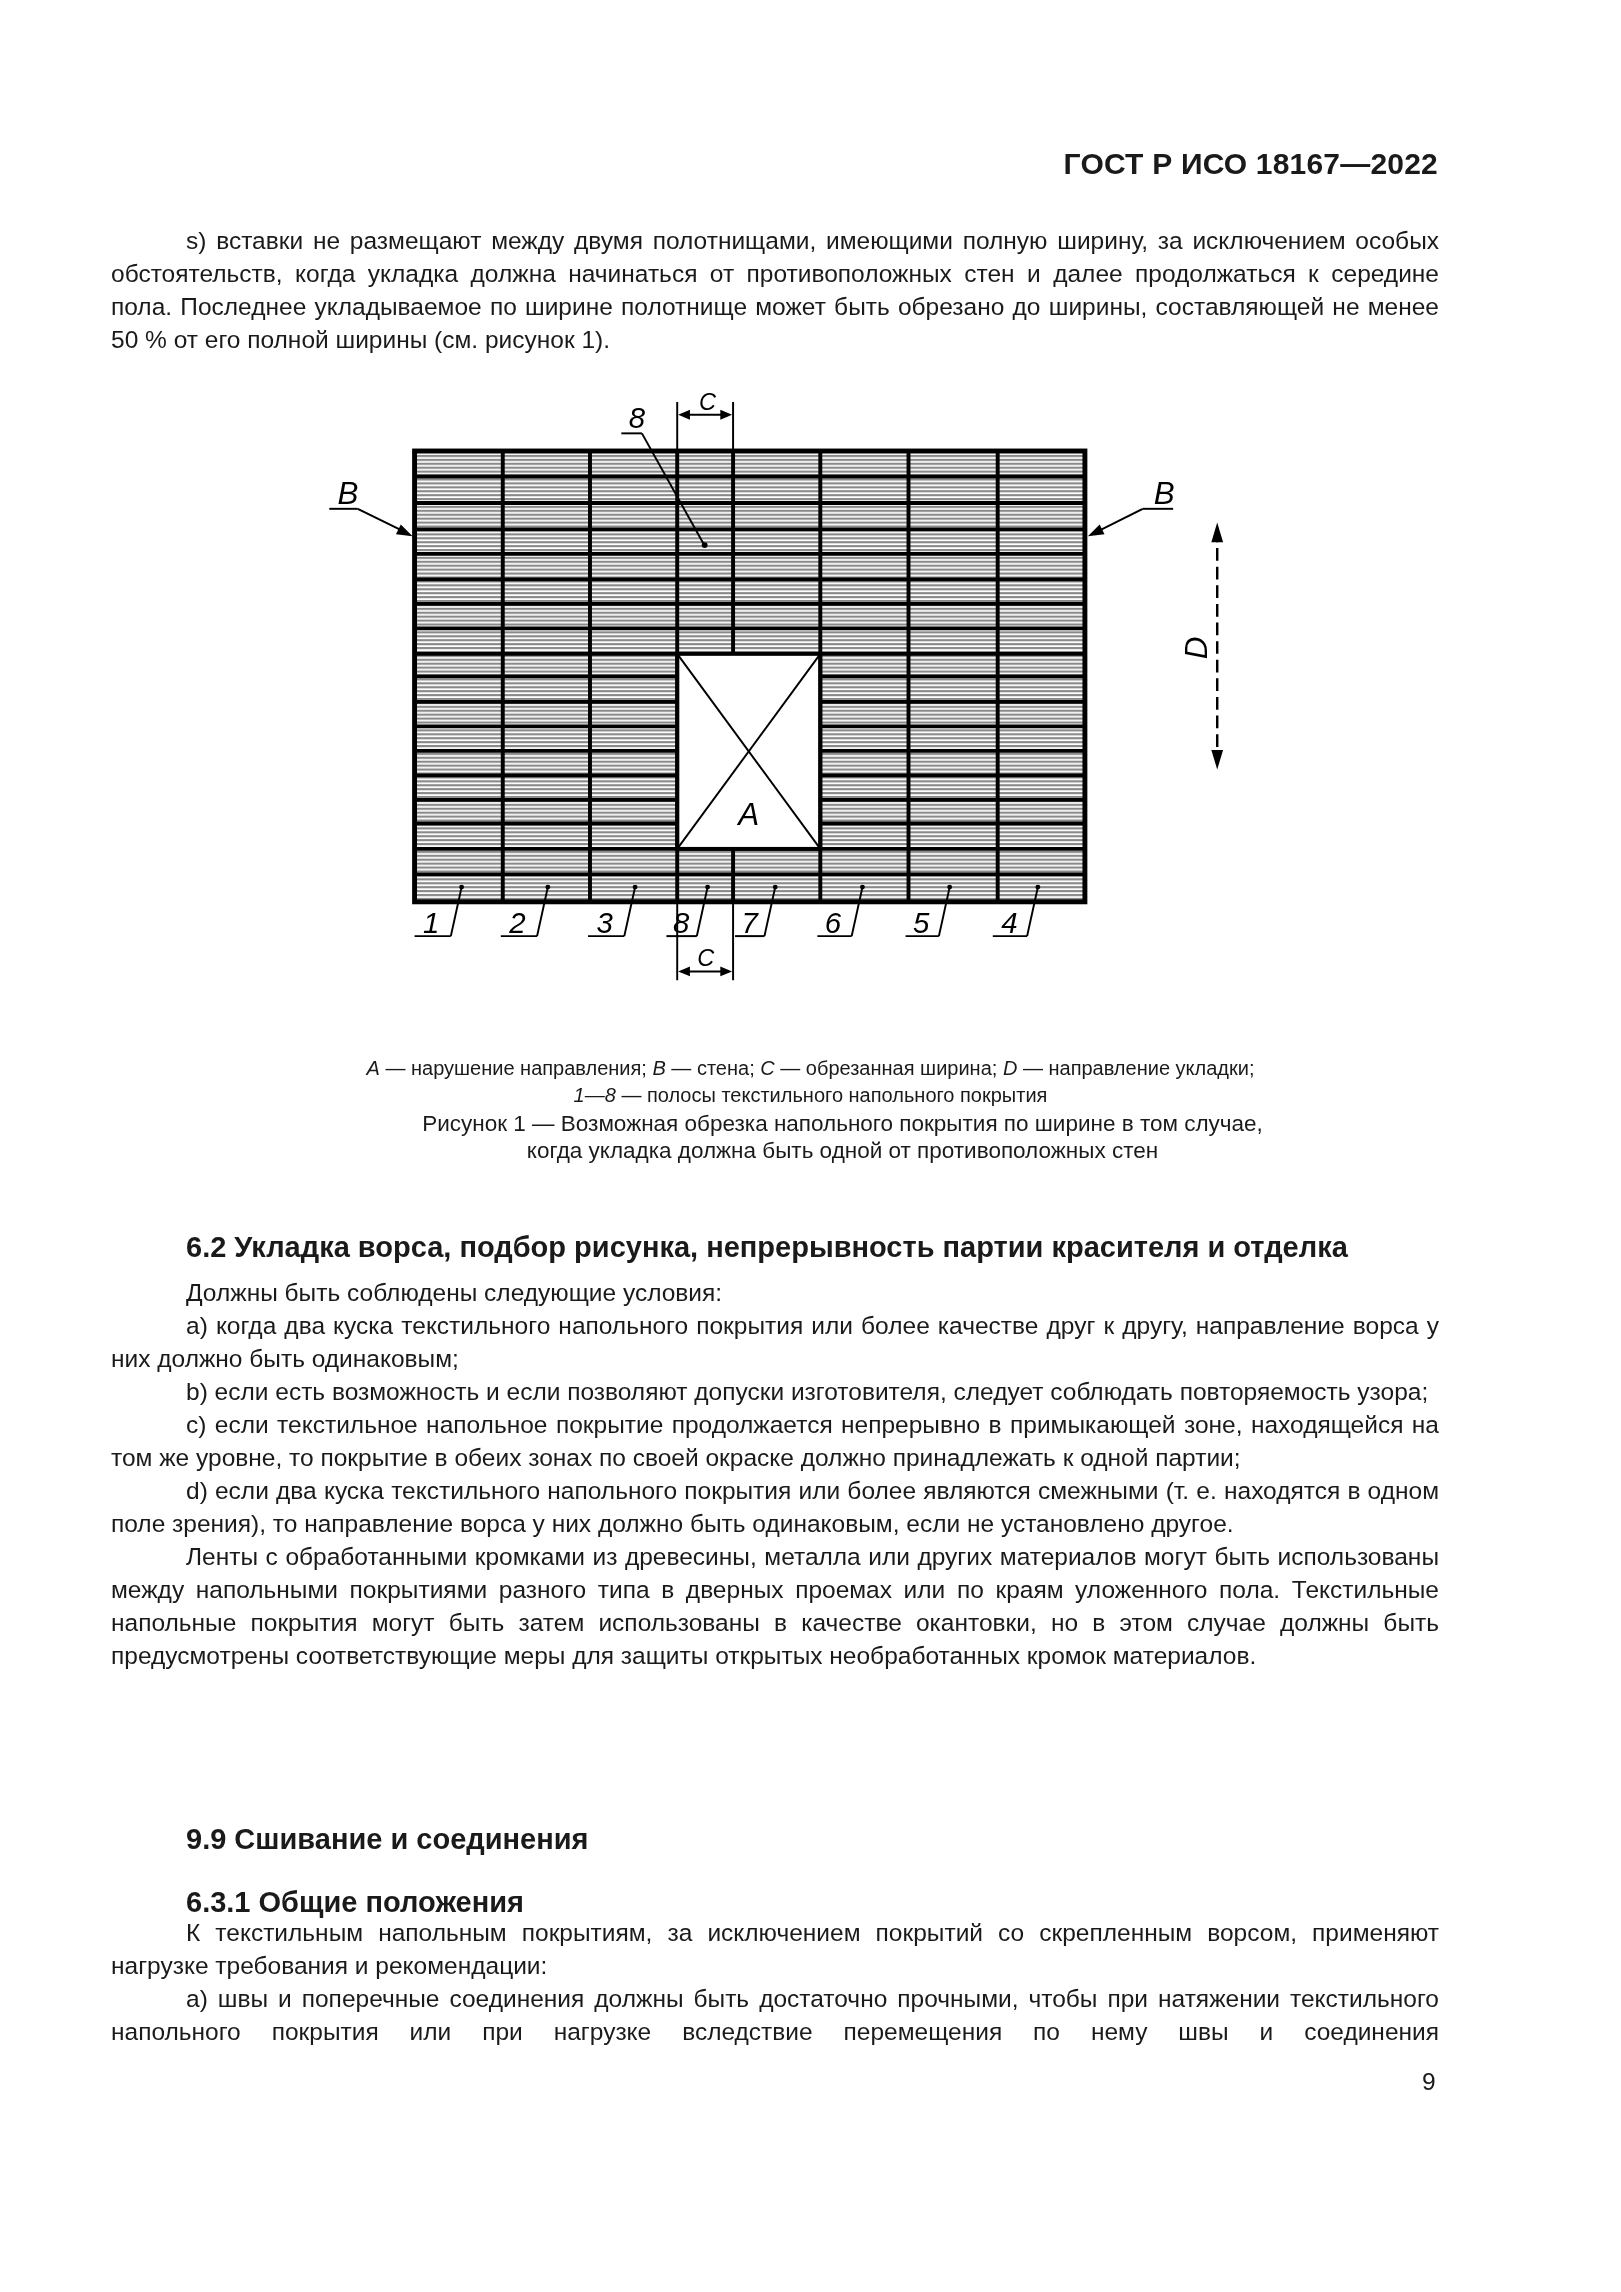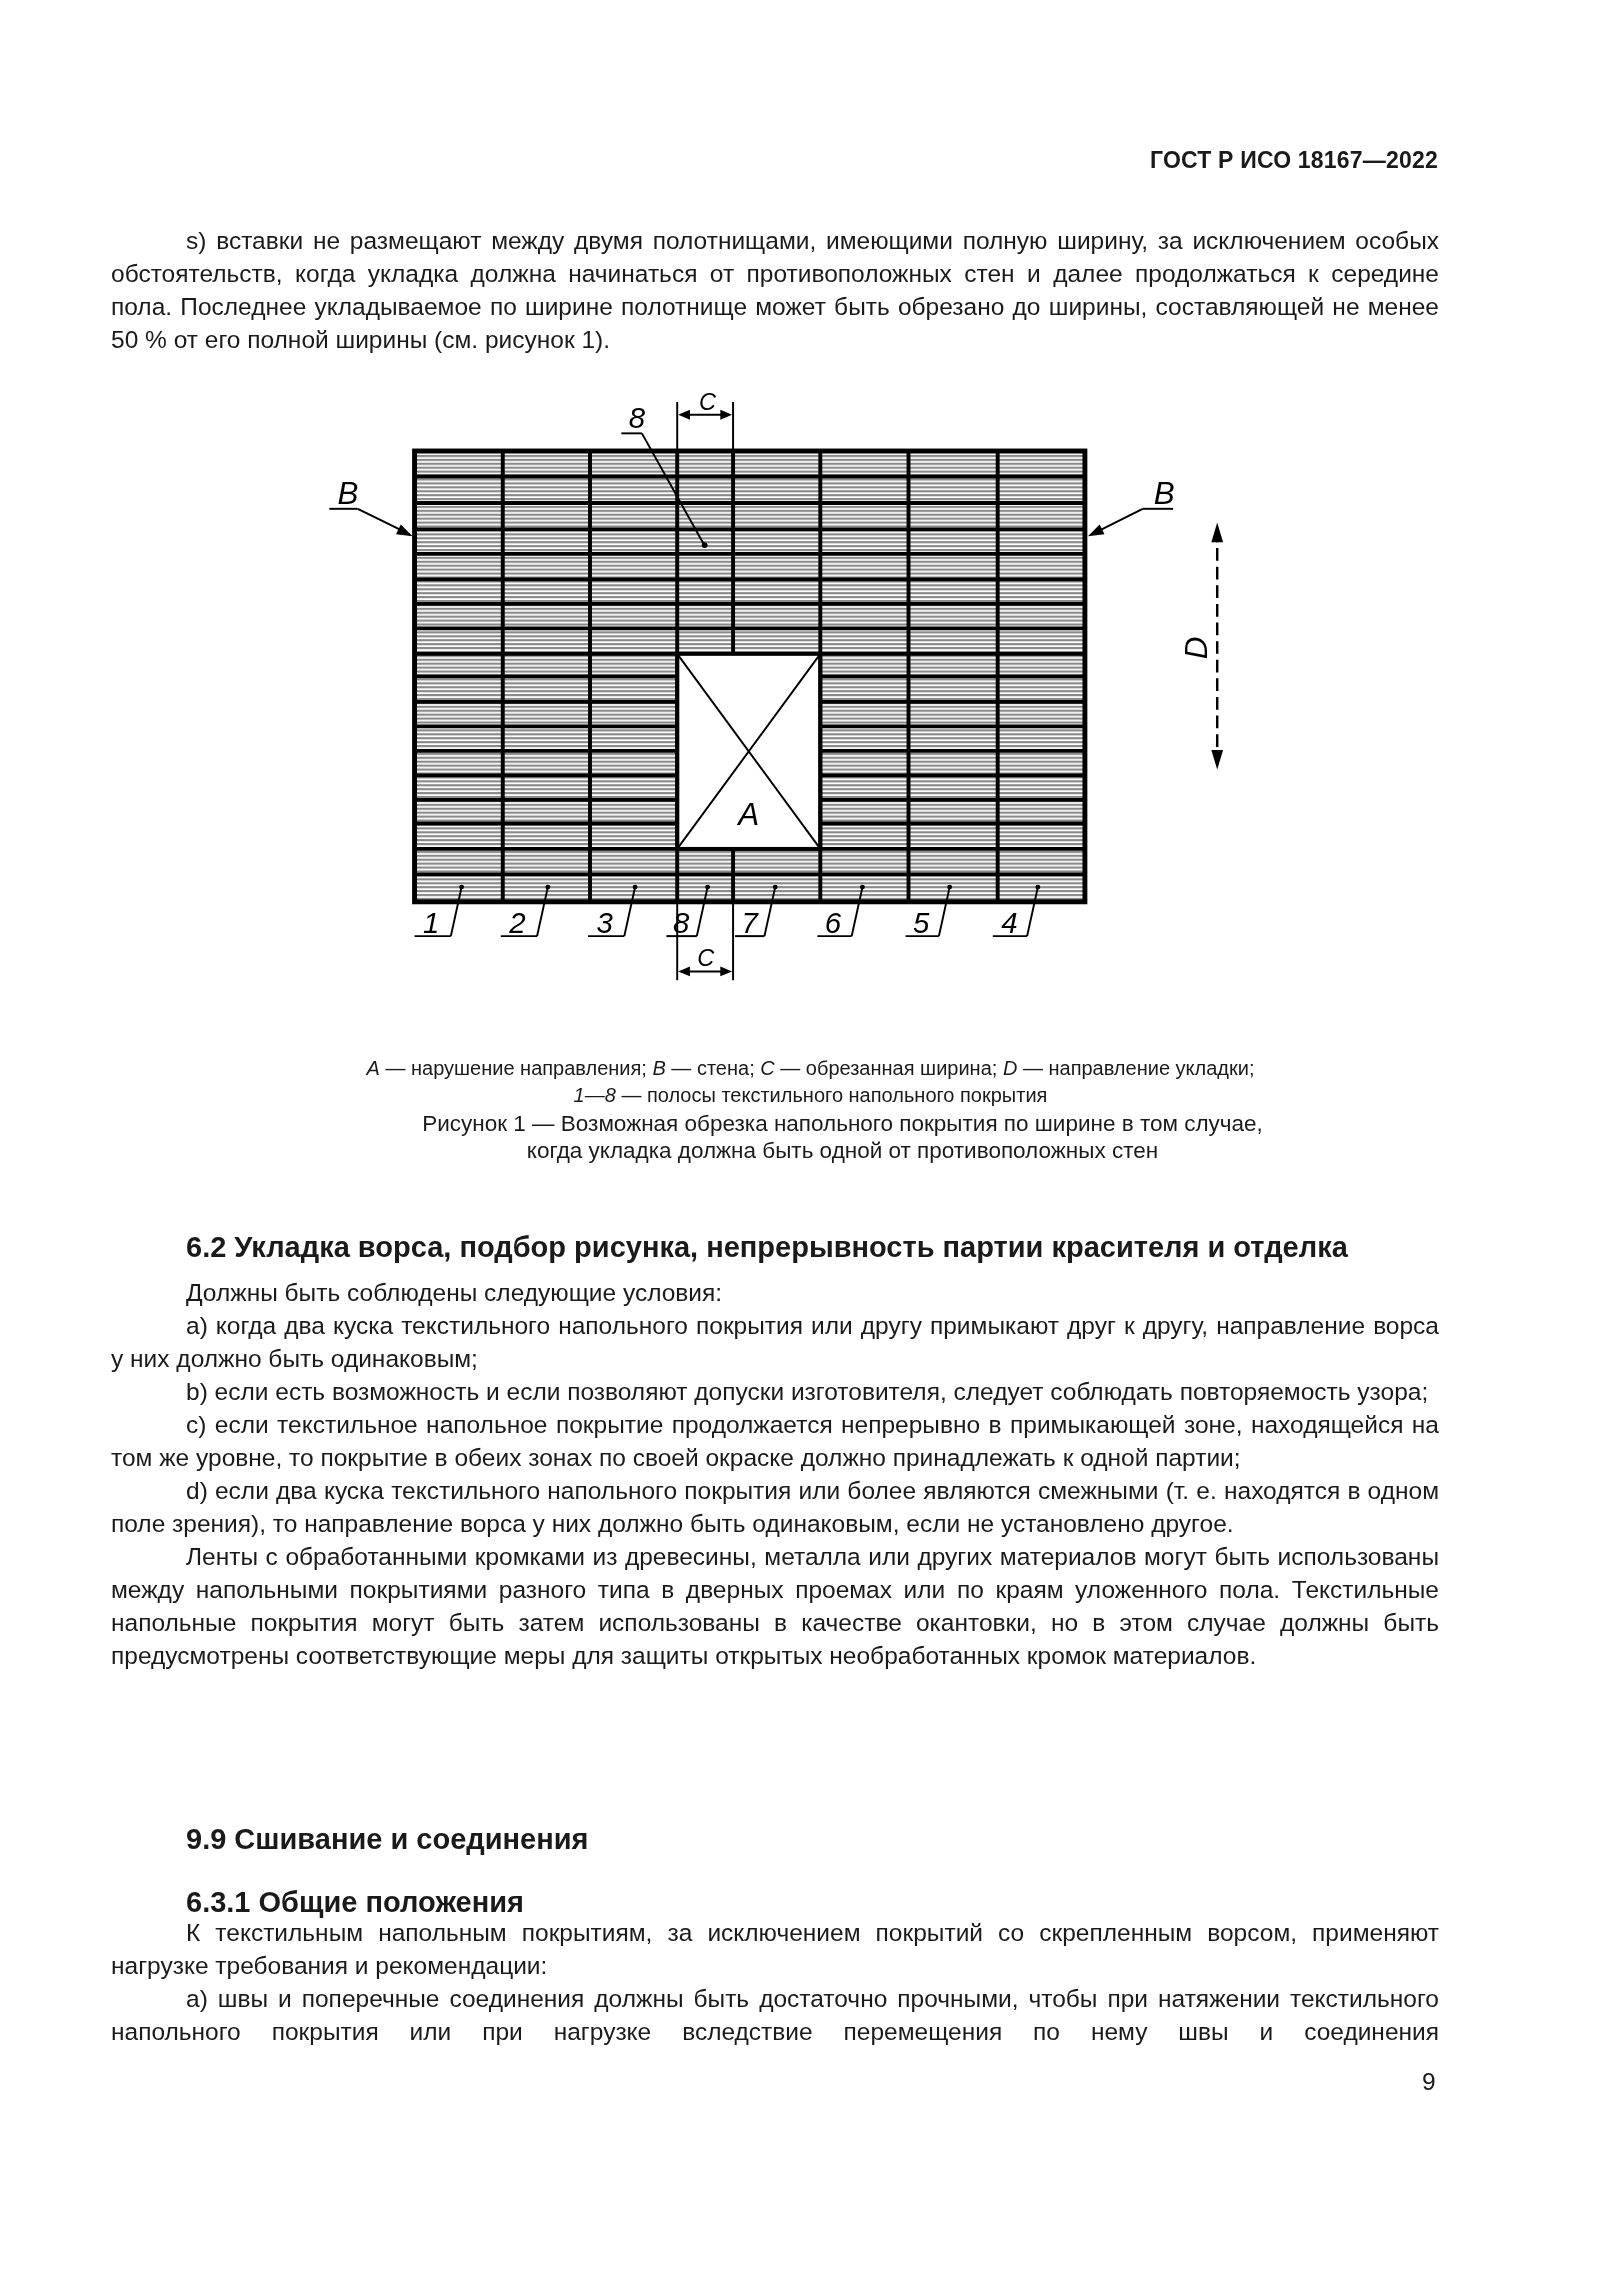--- a/index.html
+++ b/index.html
@@ -1,18 +1,18 @@
 <!DOCTYPE html>
 <html><head>
 <meta charset="utf-8">
 <style>
   html, body { margin:0; padding:0; background:#ffffff; }
   body { width:1621px; height:2293px; position:relative; overflow:hidden;
          font-family:"Liberation Sans", sans-serif; color:#1a1a1a; }
-  .hdr { position:absolute; top:147px; right:183px; font-weight:bold; font-size:23px; letter-spacing:0.2px; }
+  .hdr { position:absolute; top:147px; right:183px; font-weight:bold; font-size:30px; letter-spacing:0.2px; }
   .txt { position:absolute; left:111px; width:1328px; font-size:24.5px; line-height:33px; text-align:justify; }
   .p { margin:0; text-indent:75px; text-align:justify; }
   .p.last { text-align-last:left; }
   .fig { position:absolute; left:0; top:0; width:1621px; height:1000px; pointer-events:none; }
   .legend { position:absolute; left:0; width:1621px; text-align:center; font-size:20px; line-height:26.5px;margin-top:24px; }
   .legend i { font-style:italic; }
   .caption { position:absolute; left:0; width:1621px; text-align:center; font-size:22.5px; line-height:27.4px;padding-left:32px; }
   .h2 { position:absolute; left:186px; font-weight:bold; font-size:29px; }
   .pnum { position:absolute; top:2068px; left:1422px; font-size:24.5px; }
 </style>
@@ -163,21 +163,21 @@
   <i>1—8</i><span> — полосы текстильного напольного покрытия</span>
 </div>
 
 <div class="caption" style="top:1110px;">Рисунок 1 — Возможная обрезка напольного покрытия по ширине в том случае,</div>
 <div class="caption" style="top:1137px;">когда укладка должна быть одной от противоположных стен</div>
 
 <div class="h2" style="top:1231px;">6.2 Укладка ворса, подбор рисунка, непрерывность партии красителя и отделка</div>
 
 <div class="txt" style="top:1276px;">
   <p class="p last">Должны быть соблюдены следующие условия:</p>
-  <p class="p last">а) когда два куска текстильного напольного покрытия или другу примыкают друг к другу, направление ворса у них должно быть одинаковым;</p>
+  <p class="p last">а) когда два куска текстильного напольного покрытия или более качестве друг к другу, направление ворса у них должно быть одинаковым;</p>
   <p class="p last">b) если есть возможность и если позволяют допуски изготовителя, следует соблюдать повторяемость узора;</p>
   <p class="p last">c) если текстильное напольное покрытие продолжается непрерывно в примыкающей зоне, находящейся на том же уровне, то покрытие в обеих зонах по своей окраске должно принадлежать к одной партии;</p>
   <p class="p last">d) если два куска текстильного напольного покрытия или более являются смежными (т. е. находятся в одном поле зрения), то направление ворса у них должно быть одинаковым, если не установлено другое.</p>
   <p class="p last">Ленты с обработанными кромками из древесины, металла или других материалов могут быть использованы между напольными покрытиями разного типа в дверных проемах или по краям уложенного пола. Текстильные напольные покрытия могут быть затем использованы в качестве окантовки, но в этом случае должны быть предусмотрены соответствующие меры для защиты открытых необработанных кромок материалов.</p>
 </div>
 
 <div class="h2" style="top:1823px;">9.9 Сшивание и соединения</div>
 <div class="h2" style="top:1886px;">6.3.1 Общие положения</div>
 
 <div class="txt" style="top:1916px;">

